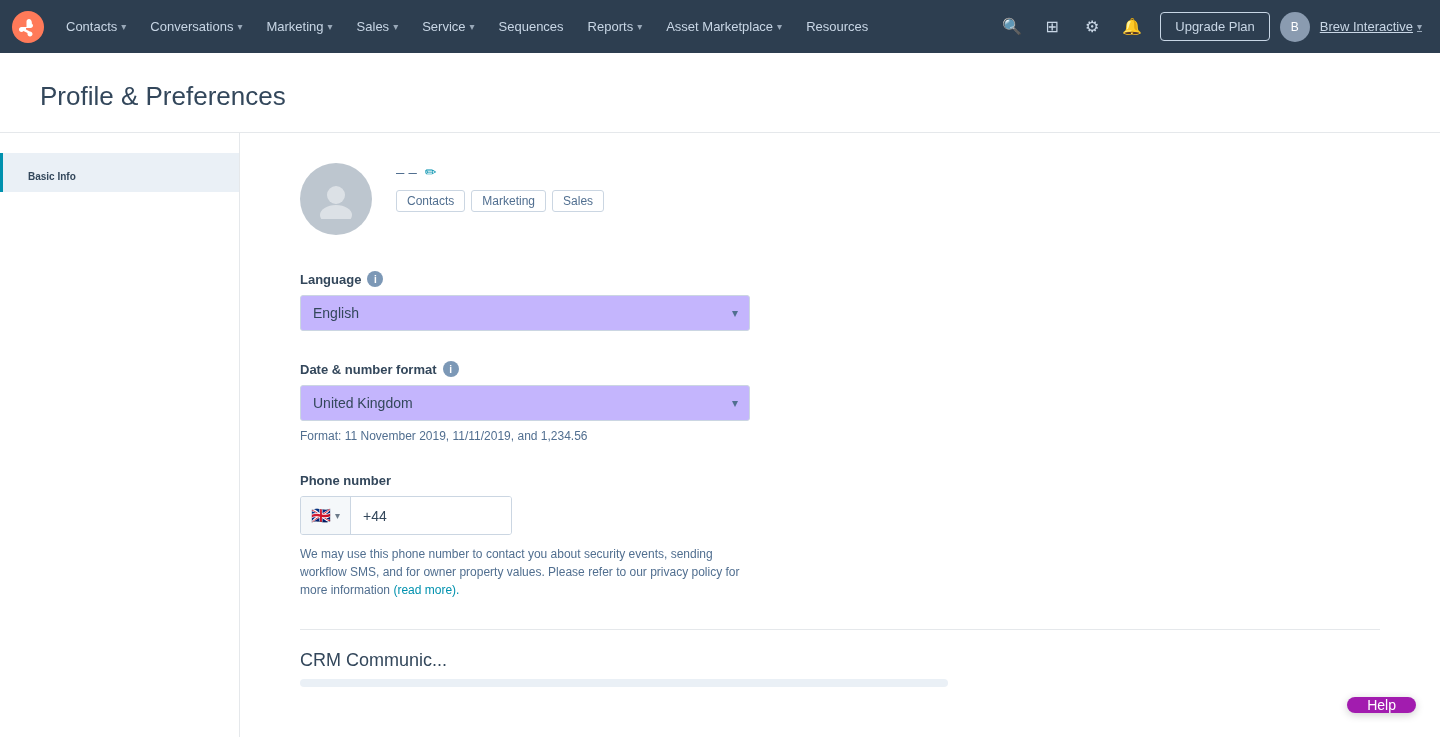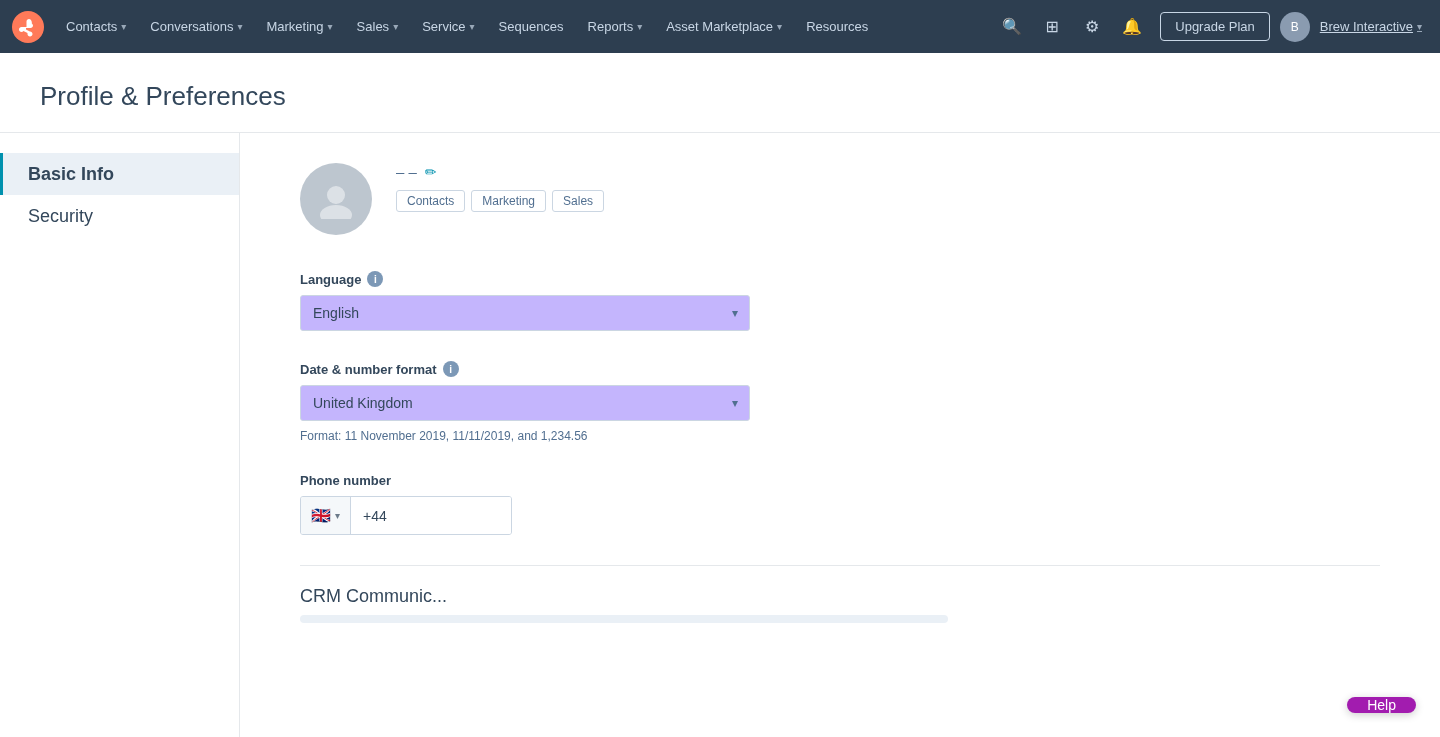--- a/index.html
+++ b/index.html
@@ -97,23 +97,23 @@
 
     
     .sidebar {
       width: 240px;
       padding: 20px 0;
       border-right: 1px solid #e5e8eb;
       flex-shrink: 0;
     }
     .sidebar-item {
       display: block;
-      padding: 11px 20px 10px 28px;
-      color: #33475b;
-      font-size: 18px;
+      padding: 18px 20px 10px 28px;
+      color: #33475b;
+      font-size: 10px;
       cursor: pointer;
       text-decoration: none;
     }
     .sidebar-item.active {
       background: #eaf0f6;
       font-weight: 600;
       border-left: 3px solid #0091ae;
       padding-left: 25px;
     }
 
@@ -367,21 +367,20 @@
 </nav>
 
 <div class="page-header">
   <h1 class="page-title">Profile &amp; Preferences</h1>
 </div>
 
 <div class="main-layout">
 
   <aside class="sidebar">
     <a class="sidebar-item active">Basic Info</a>
-    <a class="sidebar-item">Security</a>
   </aside>
 
   <main class="content">
 
     <div class="profile-section">
       <div class="avatar-circle">
         <svg width="40" height="40" viewBox="0 0 40 40" fill="none">
           <circle cx="20" cy="16" r="9" fill="#fff" opacity="0.8"></circle>
           <ellipse cx="20" cy="36" rx="16" ry="10" fill="#fff" opacity="0.8"></ellipse>
         </svg>
@@ -436,20 +435,24 @@
       <div class="field-label">
         <span>Phone number</span>
       </div>
       <div class="phone-row">
         <div class="phone-country">
           <span class="flag">🇬🇧</span>
           <span class="nav-chevron">▾</span>
         </div>
         <input class="phone-input" type="text" value="+44" style="">
       </div>
+      <div class="phone-note">
+        <span>We may use this phone number to contact you about security events, sending workflow SMS, and for owner property values. Please refer to our privacy policy for more information</span>
+        <a href="#">(read more).</a>
+      </div>
     </div>
 
     <div class="section-peek">
       <div class="section-peek-title">CRM Communic...</div>
       <div class="peek-bar"></div>
     </div>
 
   </main>
 </div>
 

